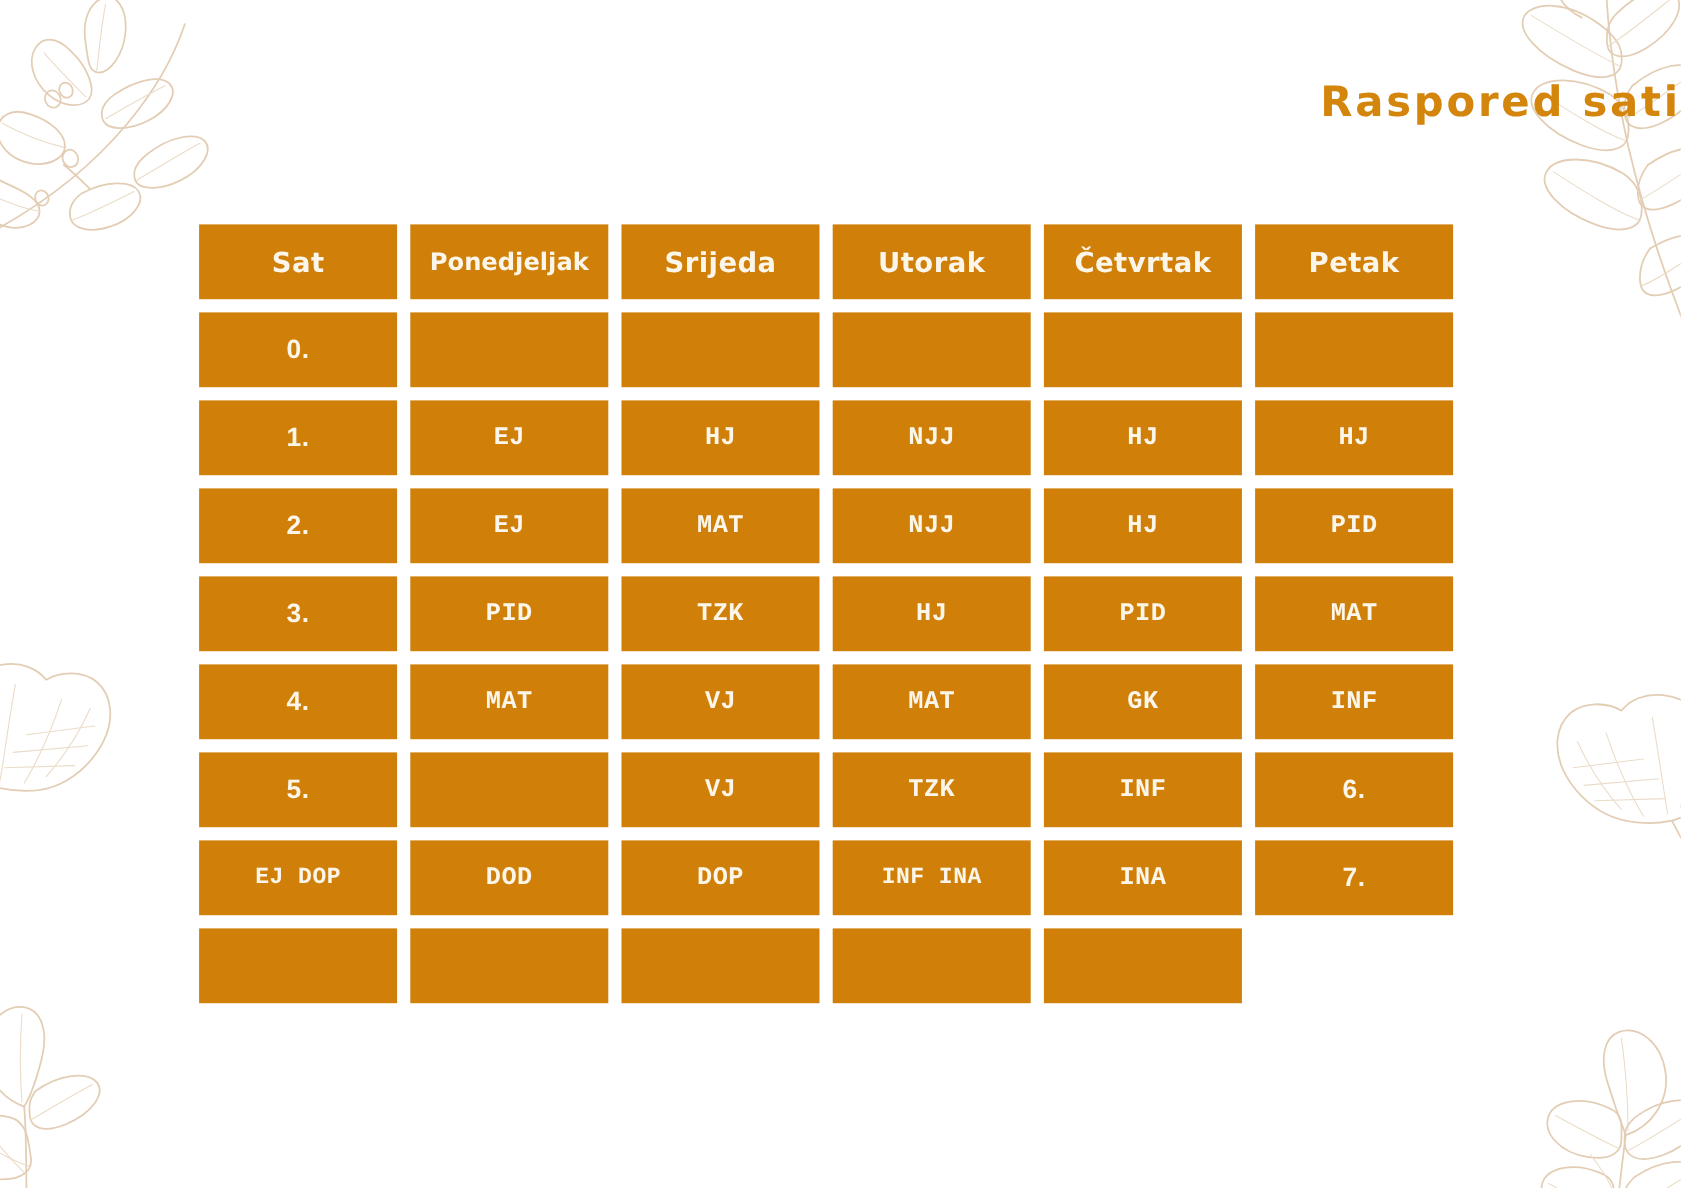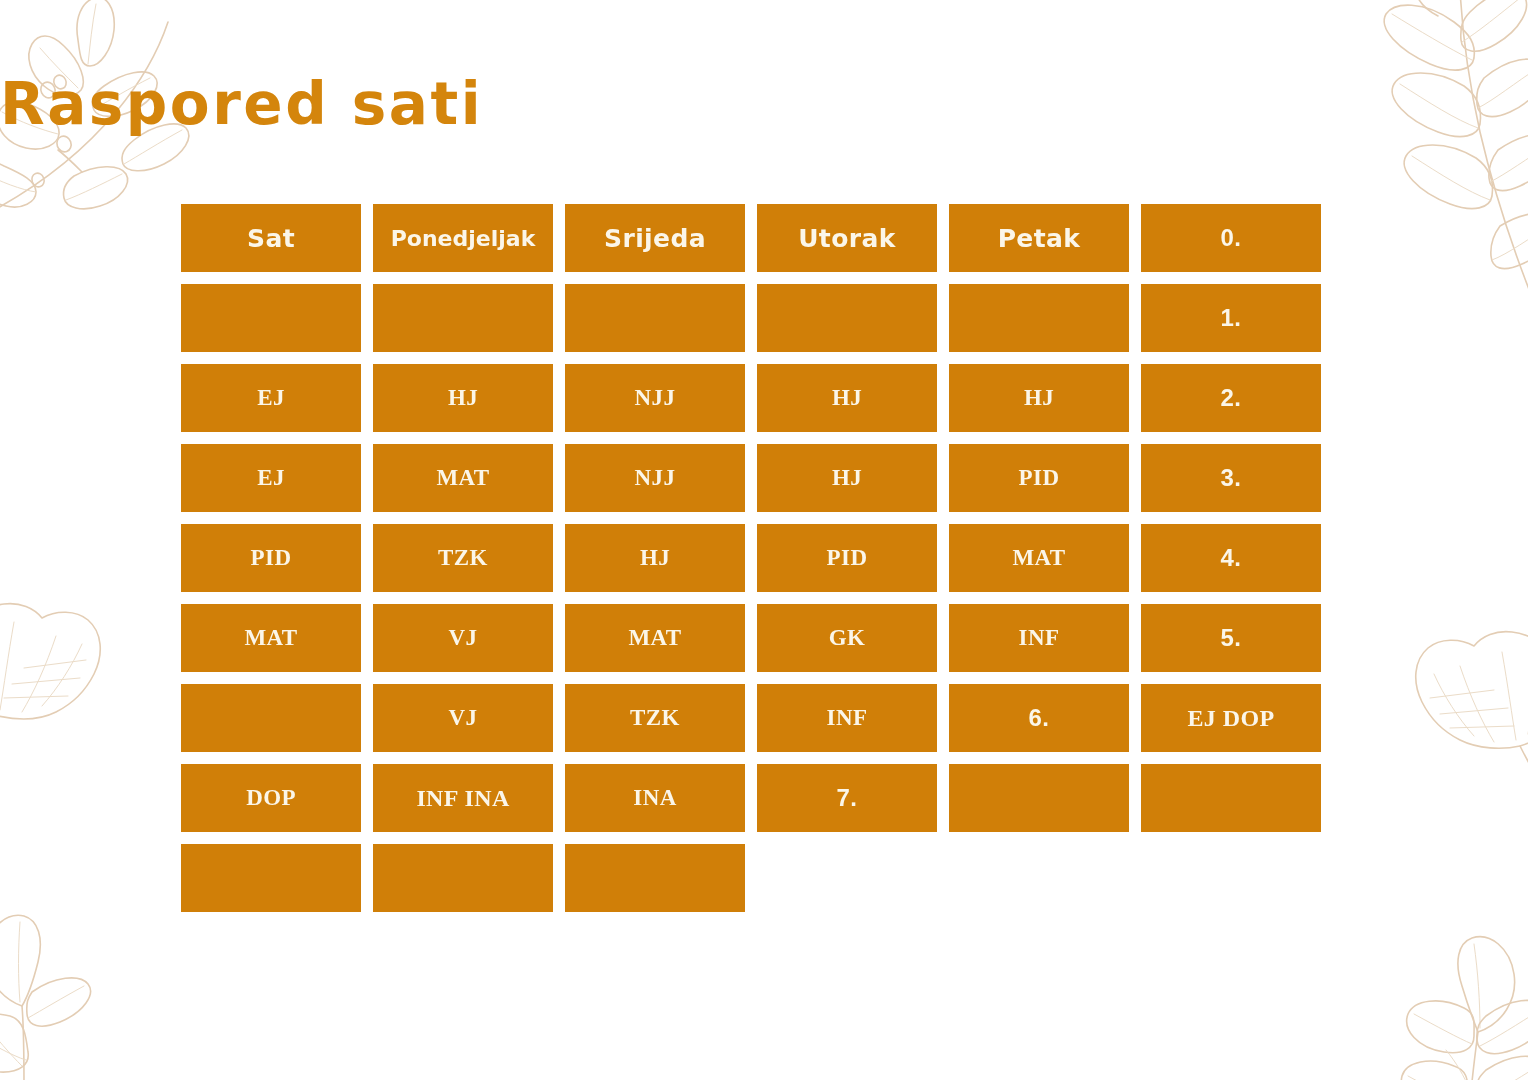--- a/index.html
+++ b/index.html
@@ -47,23 +47,23 @@
     z-index: 2;
     width: 1528px;
     height: 1080px;
   }
 
   .title {
     position: absolute;
     top: 70px;
     left: 0;
     width: 100%;
-    text-align: left;
+    text-align: right;
     font-family: "DejaVu Sans", sans-serif;
-    font-size: 58px;
+    font-size: 38px;
     font-weight: bold;
     letter-spacing: 2.5px;
     color: #D4850C;
     white-space: nowrap;
   }
 
   .timetable {
     position: absolute;
     left: 181px;
     top: 204px;
@@ -95,26 +95,26 @@
   .cell.head.narrow { font-size: 22px; letter-spacing: 0px; }
 
   .cell.hour {
     font-family: "Liberation Sans", sans-serif;
     font-size: 24px;
     font-weight: bold;
     letter-spacing: 0.5px;
   }
 
   .cell.subj {
-    font-family: Liberation Serif, serif;
+    font-family: Liberation Mono, monospace;
     font-size: 23px;
     font-weight: bold;
     letter-spacing: 0.4px;
   }
-  .cell.subj.long { font-size: 24px; }
+  .cell.subj.long { font-size: 21px; }
   .cell.empty { }
 </style>
 </head>
 <body>
 
 <div class="deco" id="deco-tl">
   <svg width="240" height="230" viewBox="0 0 240 230">
     <path d="M10 215 C55 190 95 160 130 118 C155 88 172 58 182 28"></path>
     <path d="M78 52 C64 38 52 40 46 50 C39 62 44 80 58 92 C72 104 88 104 95 96 C101 88 95 68 78 52 Z"></path>
     <path class="thin" d="M54 54 C66 68 80 82 92 94"></path>
@@ -222,20 +222,21 @@
 <div class="page">
 
   <div class="title">Raspored sati</div>
 
   <div class="timetable" id="timetable">
 
   <div class="cell head">Sat</div>
       <div class="cell head narrow">Ponedjeljak</div>
       <div class="cell head">Srijeda</div>
       <div class="cell head">Utorak</div>
+      <div class="cell head">Četvrtak</div>
       <div class="cell head">Petak</div>
       <div class="cell hour">0.</div>
       <div class="cell subj empty"></div>
       <div class="cell subj empty"></div>
       <div class="cell subj empty"></div>
       <div class="cell subj empty"></div>
       <div class="cell subj empty"></div>
       <div class="cell hour">1.</div>
       <div class="cell subj">EJ</div>
       <div class="cell subj">HJ</div>
@@ -260,20 +261,21 @@
       <div class="cell subj">MAT</div>
       <div class="cell subj">GK</div>
       <div class="cell subj">INF</div>
       <div class="cell hour">5.</div>
       <div class="cell subj empty"></div>
       <div class="cell subj">VJ</div>
       <div class="cell subj">TZK</div>
       <div class="cell subj">INF</div>
       <div class="cell hour">6.</div>
       <div class="cell subj long">EJ DOP</div>
+      <div class="cell subj">DOD</div>
       <div class="cell subj">DOP</div>
       <div class="cell subj long">INF INA</div>
       <div class="cell subj">INA</div>
       <div class="cell hour">7.</div>
       <div class="cell subj empty"></div>
       <div class="cell subj empty"></div>
       <div class="cell subj empty"></div>
       <div class="cell subj empty"></div>
       <div class="cell subj empty"></div>
     </div>

